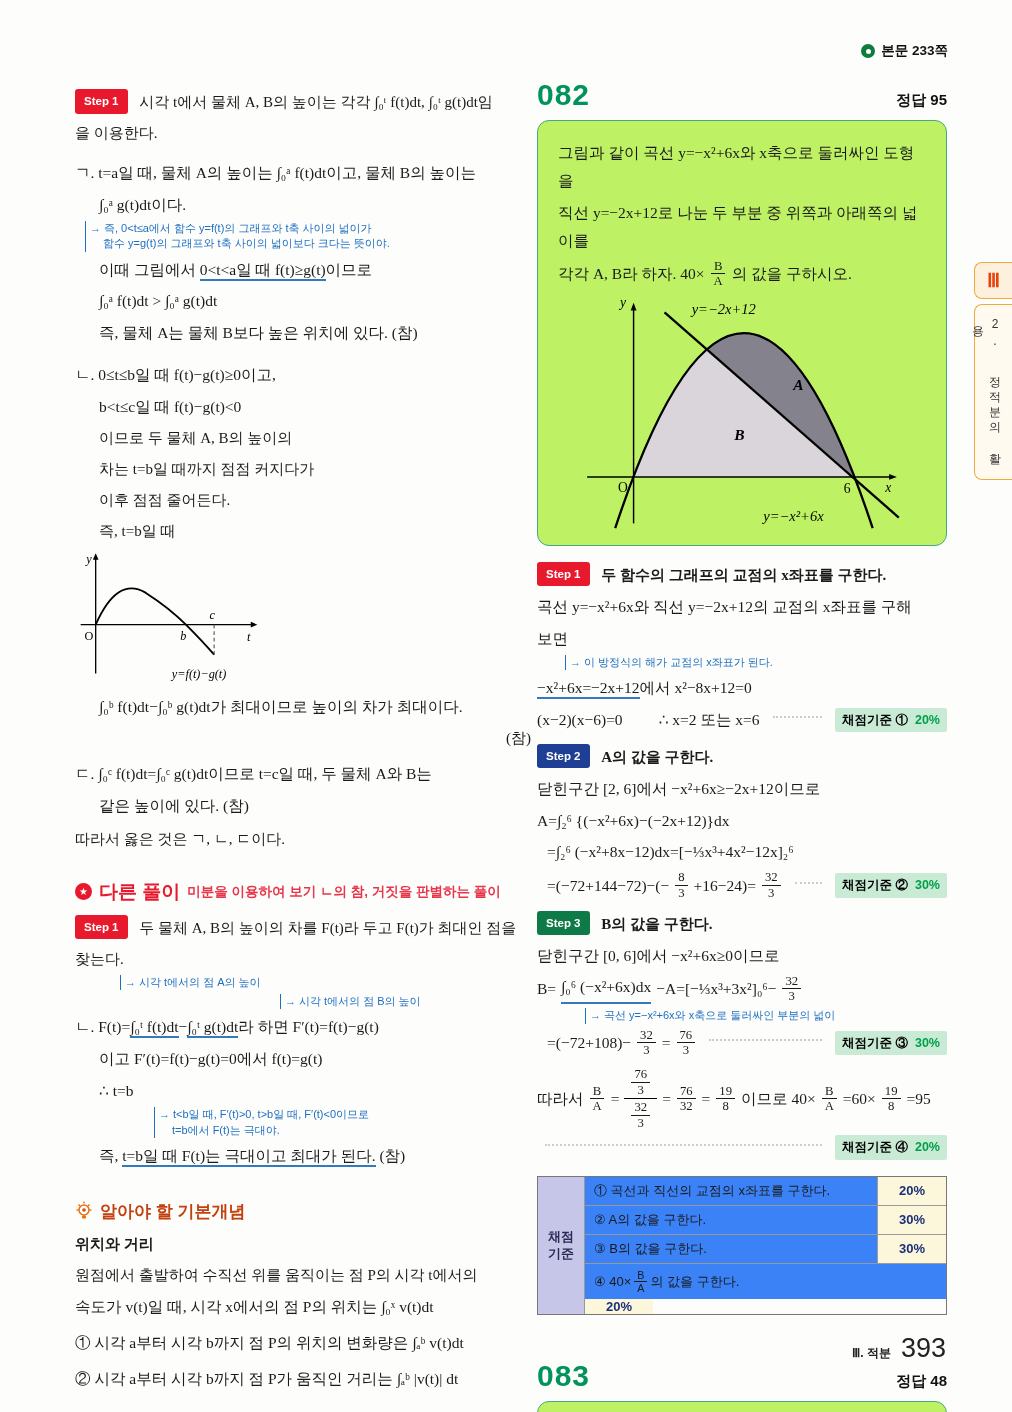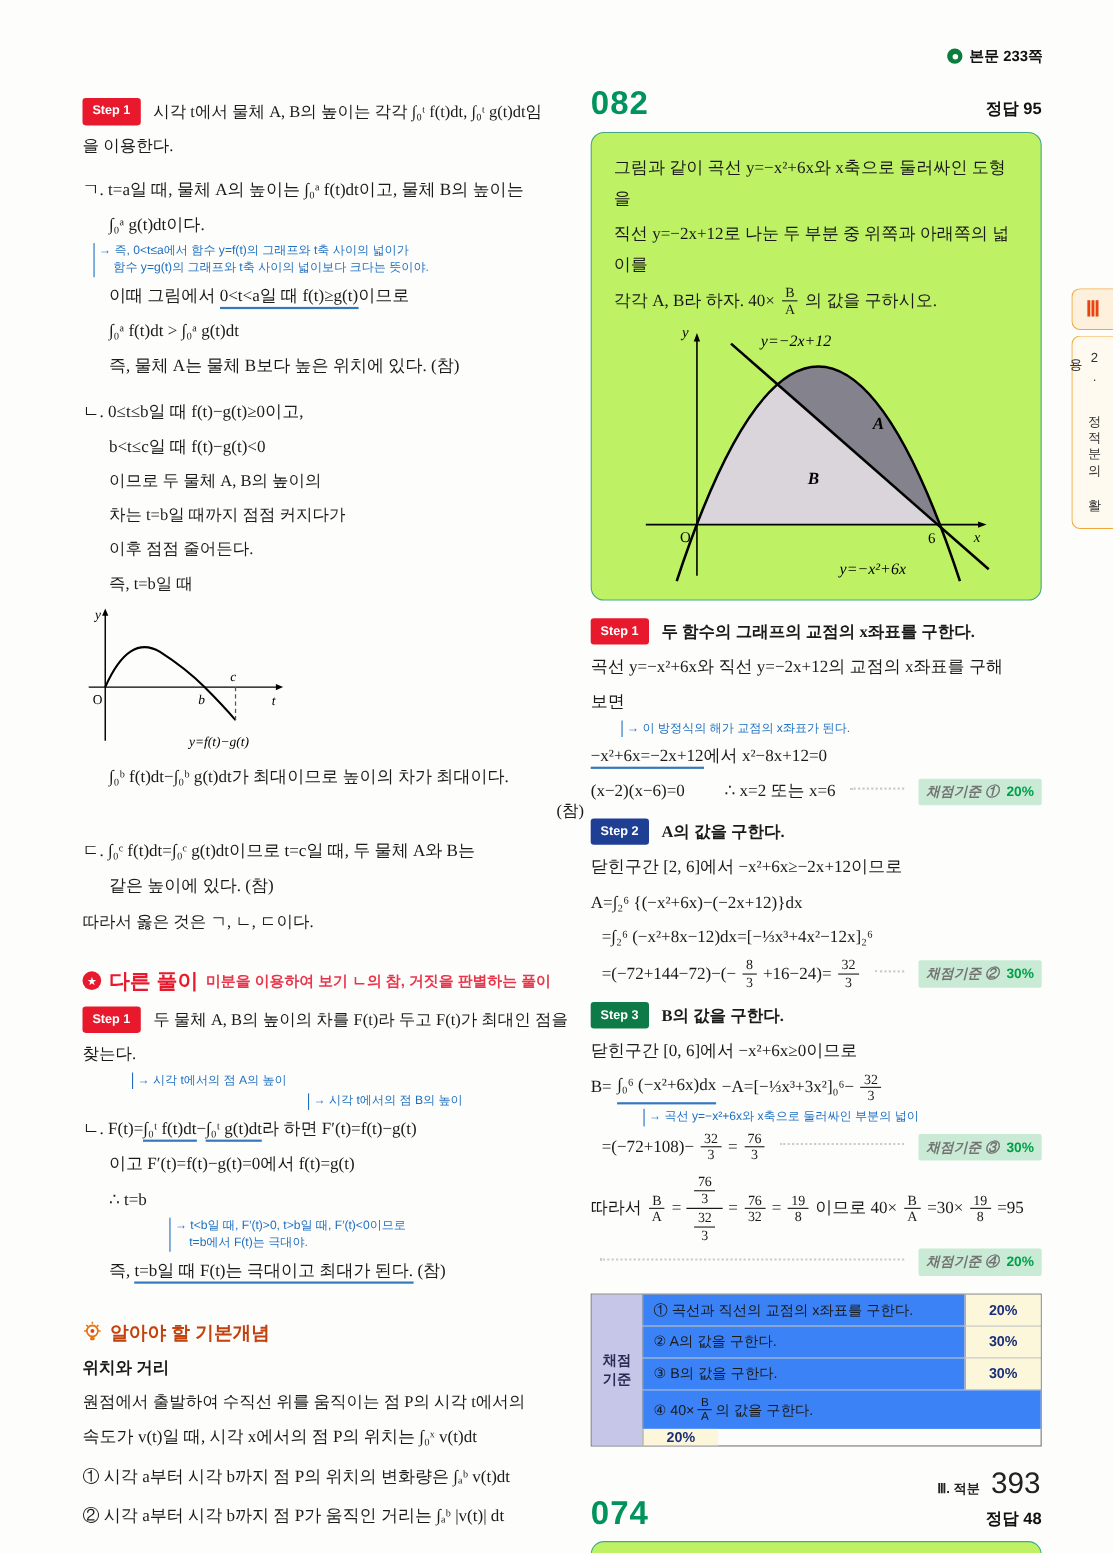--- a/index.html
+++ b/index.html
@@ -45,21 +45,21 @@
 
   
   .prob-head{display:flex;align-items:baseline;justify-content:space-between;}
   .prob-num{font-family:"Liberation Sans",sans-serif;font-weight:800;font-size:30px;color:#00945c;letter-spacing:1px;}
   .prob-ans{font-family:"Liberation Sans",sans-serif;font-weight:bold;font-size:15px;color:#111;}
   .prob-box{border:1.6px solid #43a985;border-radius:12px;padding:14px 20px 10px 20px;margin-top:8px;background:#bef264;}
 
   
   .rubric{display:inline-flex;align-items:center;background:#c9ebd5;border-radius:2px;
           padding:1px 7px;font-family:"Liberation Sans",sans-serif;font-size:12.5px;font-weight:bold;gap:7px;white-space:nowrap;}
-  .rubric .rlabel{color:#737373;font-style:italic;}
+  .rubric .rlabel{color:#000000;}
   .rubric .rpct{color:#00a04a;}
   .leader{flex:1;border-bottom:2px dotted #cccccc;margin:0 8px 5px 8px;min-width:20px;}
 
   
   .frac{display:inline-flex;flex-direction:column;align-items:center;vertical-align:middle;
         line-height:1.15;font-size:0.82em;margin:0 1px;}
   .frac .top{border-bottom:1.2px solid currentColor;padding:0 3px;}
   .frac .bot{padding:0 3px;}
   .bigfrac{display:inline-flex;flex-direction:column;align-items:center;vertical-align:middle;line-height:1.1;}
   .bigfrac .btop{border-bottom:1.3px solid #000;padding:1px 6px;}
@@ -376,21 +376,21 @@
       <span>=</span>
       <span class="frac">
           <span class="top">19</span>
           <span class="bot">8</span>
         </span>
       <span>이므로 40×</span>
       <span class="frac">
           <span class="top">B</span>
           <span class="bot">A</span>
         </span>
-      <span>=30×</span>
+      <span>=60×</span>
       <span class="frac">
           <span class="top">19</span>
           <span class="bot">8</span>
         </span>
       <span>=95</span>
     </div>
     <div class="line flexline">
       <span class="leader"></span>
       <span class="rubric">
         <span class="rlabel">채점기준 ④</span>
@@ -424,21 +424,21 @@
                 <span class="bot">A</span>
               </span>
               <span>의 값을 구한다.</span>
           </div>
           <div class="rt-pct">20%</div>
         </div>
       </div>
     </div>
 
     <div class="prob-head" style="margin-top:44px">
-      <span class="prob-num">074</span>
+      <span class="prob-num">083</span>
       <span class="prob-ans">
         <span>정답</span>&nbsp;<span>48</span>
       </span>
     </div>
     <div class="prob-box">
       <div class="line mathline">함수 f(x)=4x³+2x+4의 역함수를 g(x)라 할 때,</div>
 
     </div>
   </div>
 

